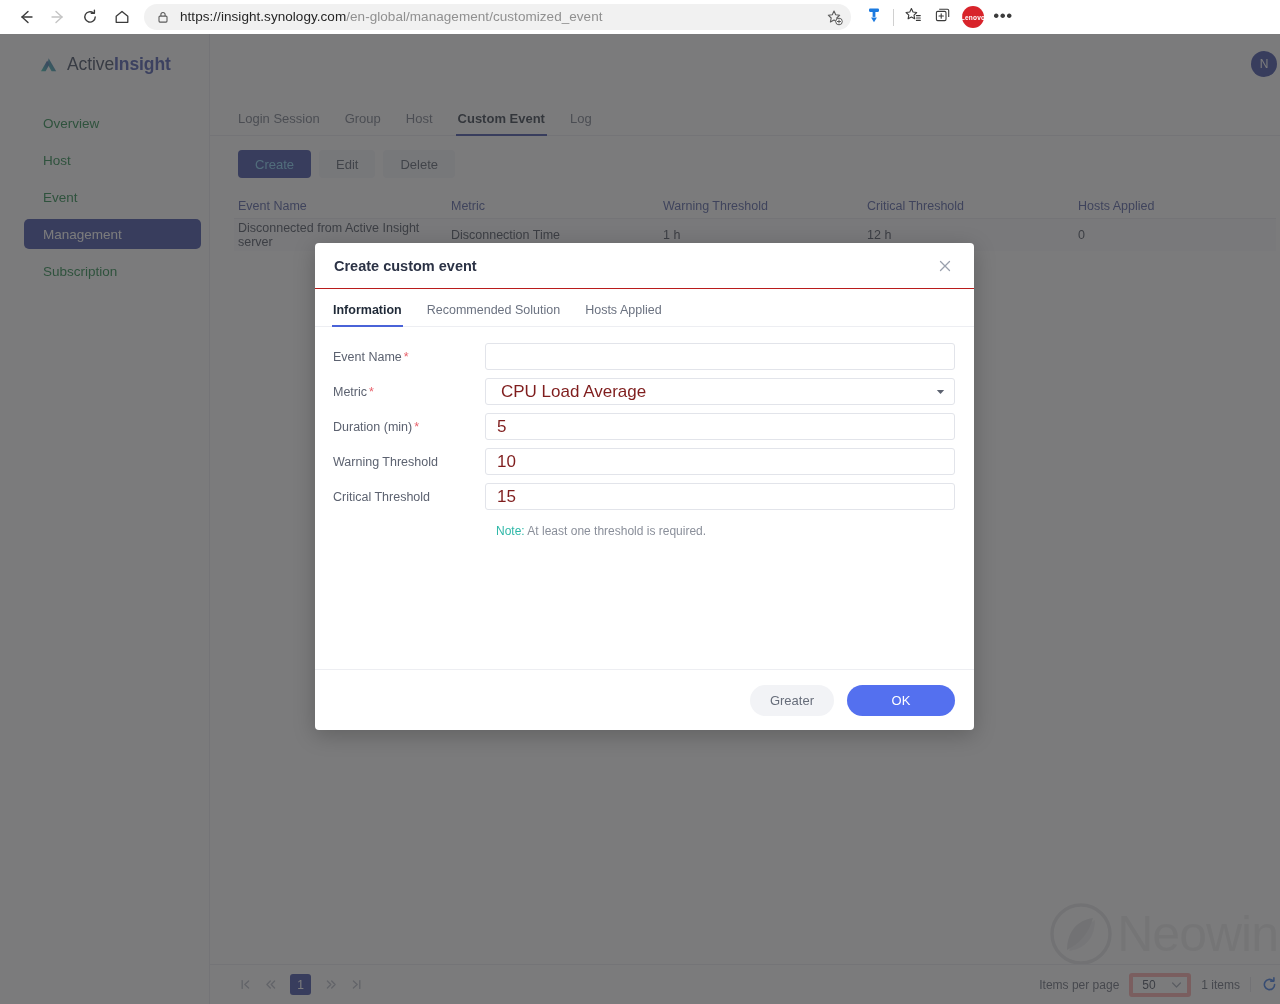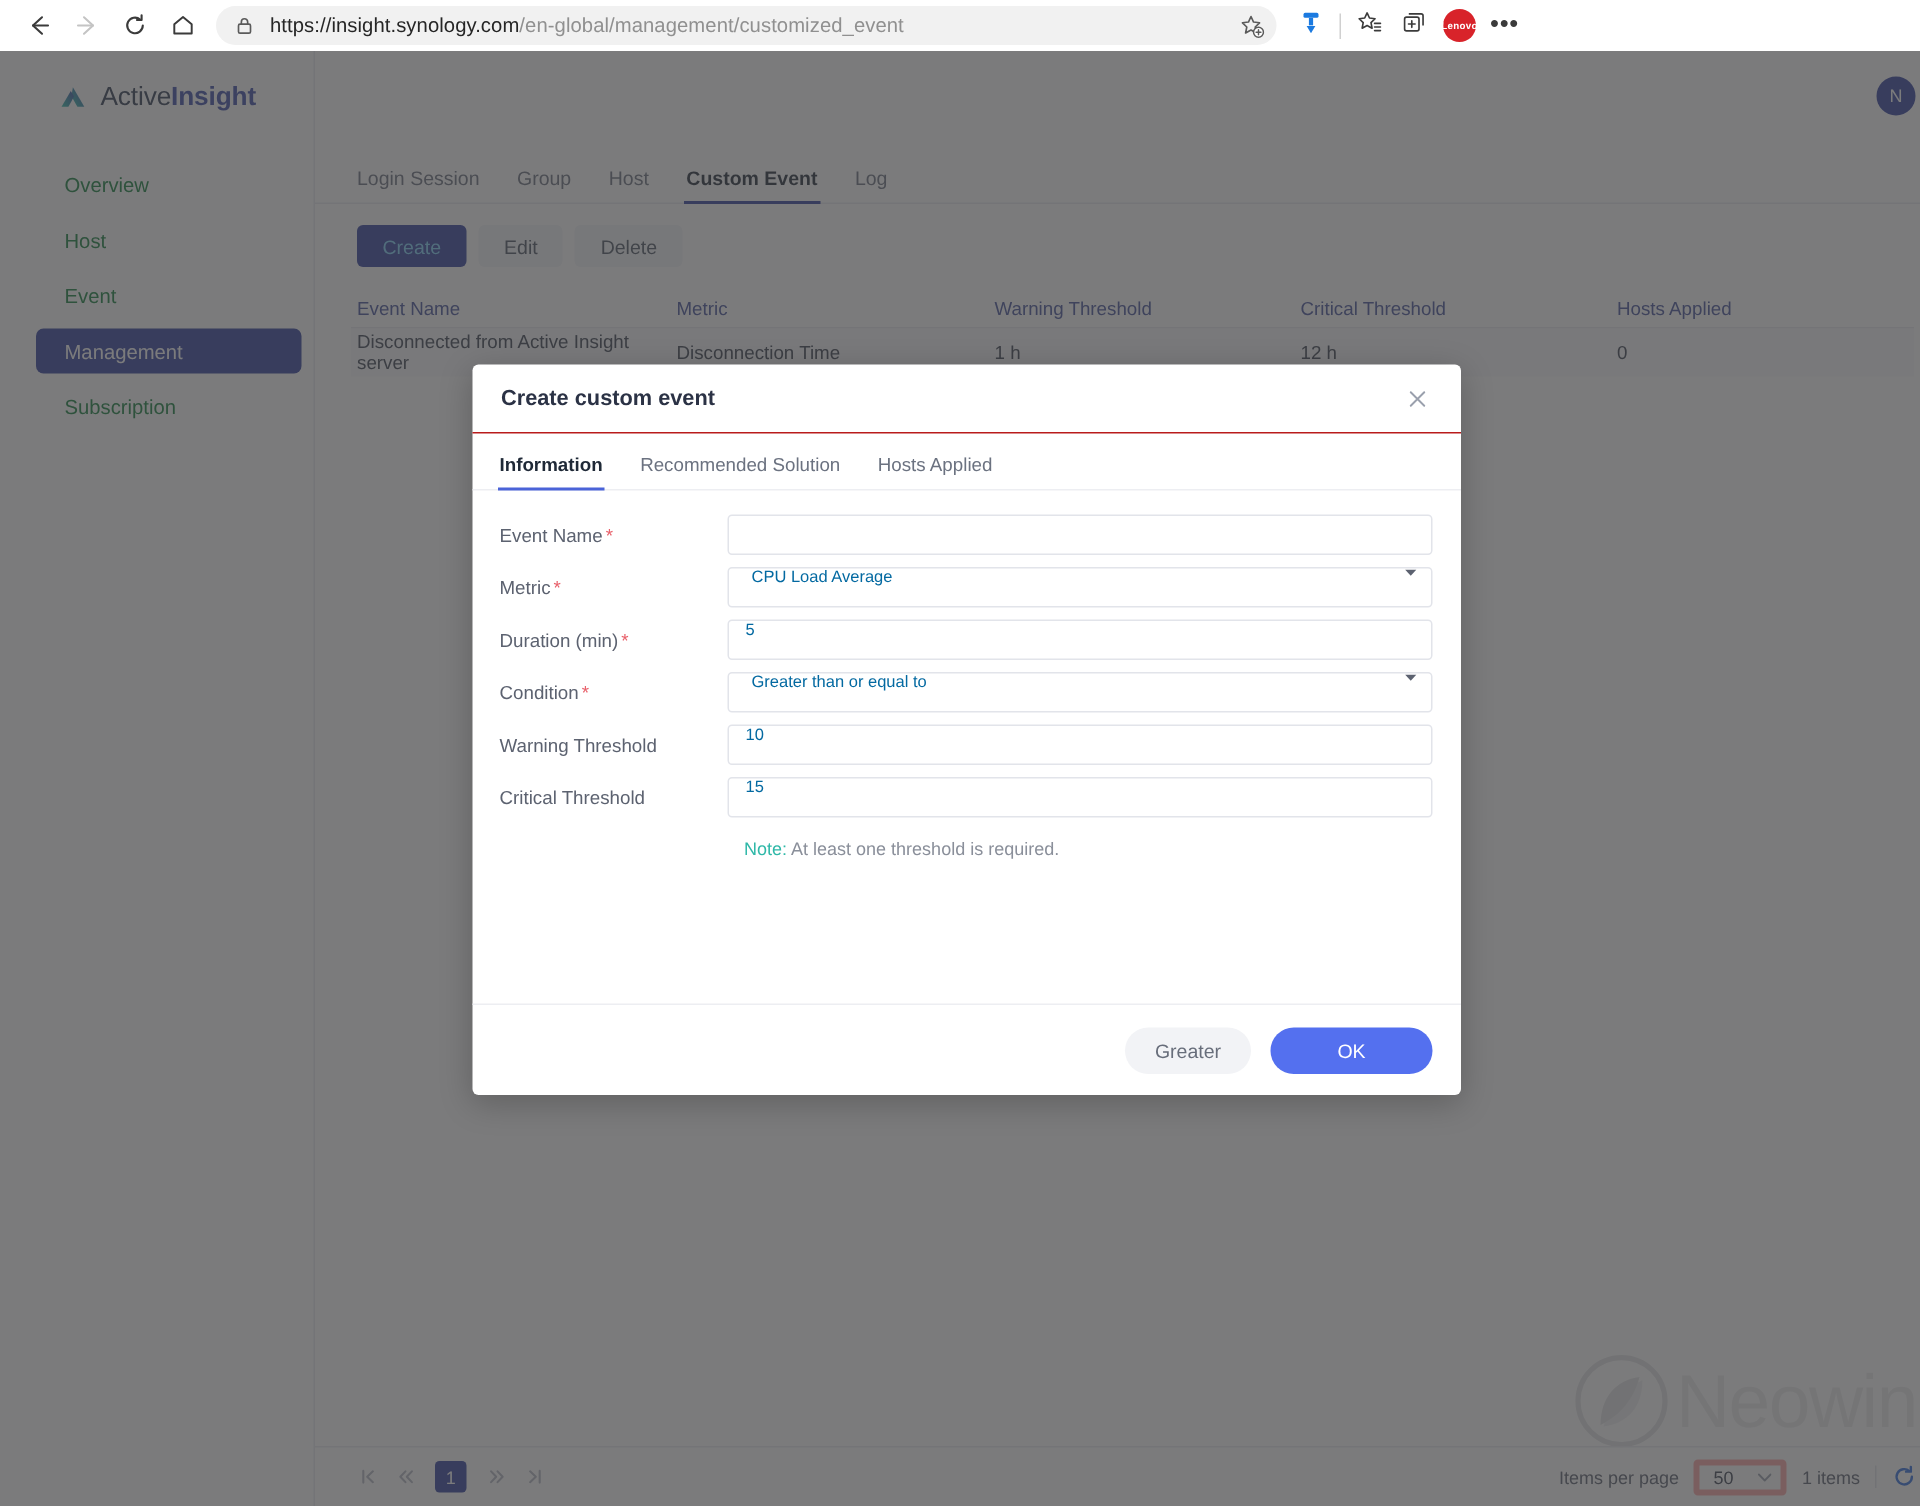--- a/index.html
+++ b/index.html
@@ -378,24 +378,24 @@
     color: #5c6270;
     padding-left: 1px;
   }
   .req { color: #e8606a; margin-left: 2px; }
   .f-ctrl {
     flex: 1;
     height: 27px;
     border: 1px solid #e2e4ea;
     border-radius: 3px;
     display: flex;
-    align-items: flex-start;
+    align-items: center;
     padding: 0 9px 0 11px;
-    font-size: 11px;
-    color: #0369a1;
+    font-size: 17px;
+    color: #7f1d1d;
     background: #ffffff;
   }
   .f-ctrl.select { padding-left: 15px; }
   .f-ctrl .caret { margin-left: auto; }
   .f-note {
     margin-left: 153px;
     padding-left: 11px;
     font-size: 12px;
     color: #8a8f9a;
     margin-top: 14px;
@@ -698,31 +698,20 @@
       </div>
     </div>
 
     <div class="f-row">
       <div class="f-label"><span>Duration (min)</span><span class="req">*</span></div>
       <div class="f-ctrl">
           <span>5</span>
         </div>
     </div>
 
-    <div class="f-row">
-      <div class="f-label"><span>Condition</span><span class="req">*</span></div>
-      <div class="f-ctrl select">
-        <span>Greater than or equal to</span>
-        <span class="caret">
-          <svg class="caret-svg" width="9" height="6" viewBox="0 0 9 6">
-              <path d="M0.8 0.9 L4.5 4.9 L8.2 0.9 Z" fill="#5c6270"></path>
-            </svg>
-        </span>
-      </div>
-    </div>
 
     <div class="f-row">
       <div class="f-label">Warning Threshold</div>
       <div class="f-ctrl">
           <span>10</span>
         </div>
     </div>
 
     <div class="f-row">
       <div class="f-label">Critical Threshold</div>

